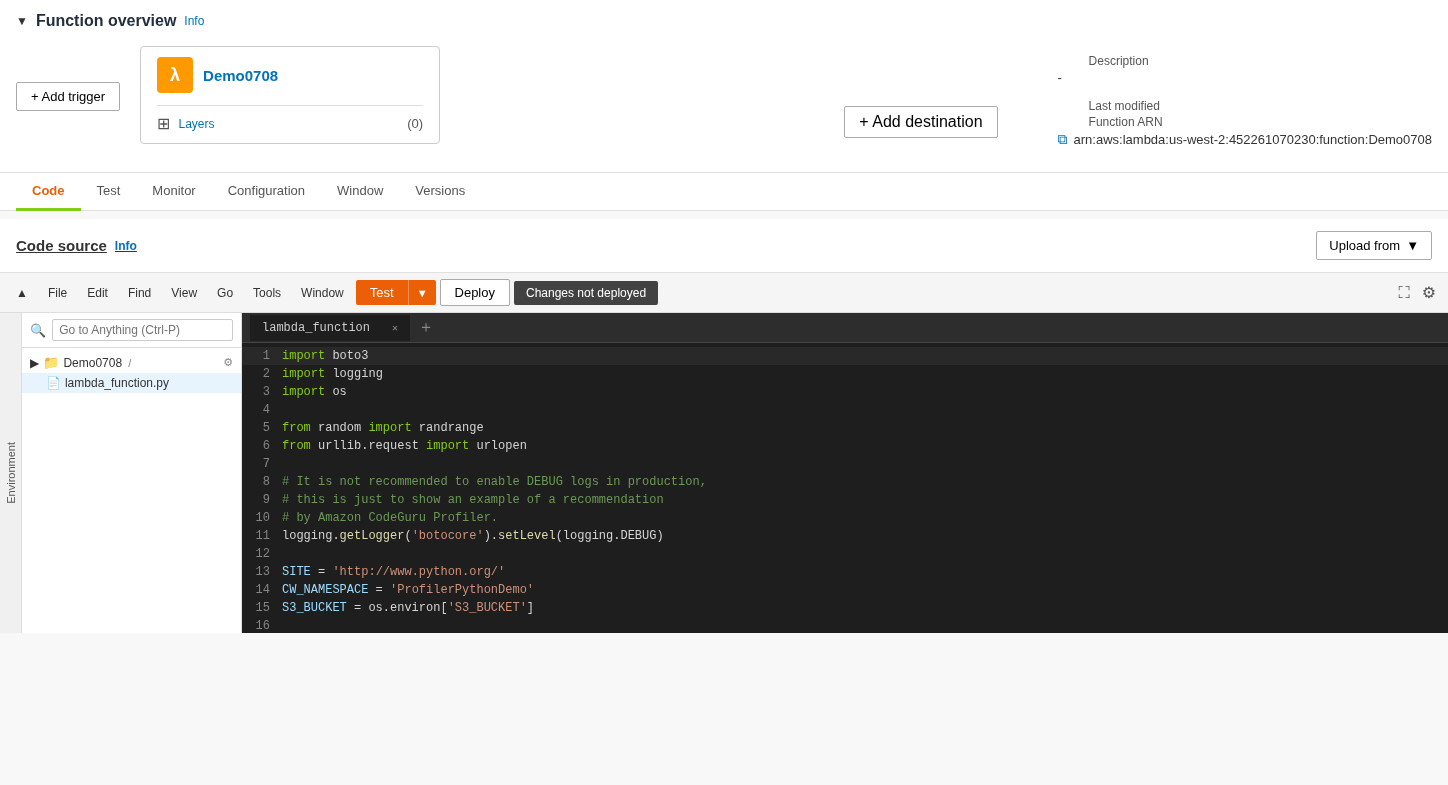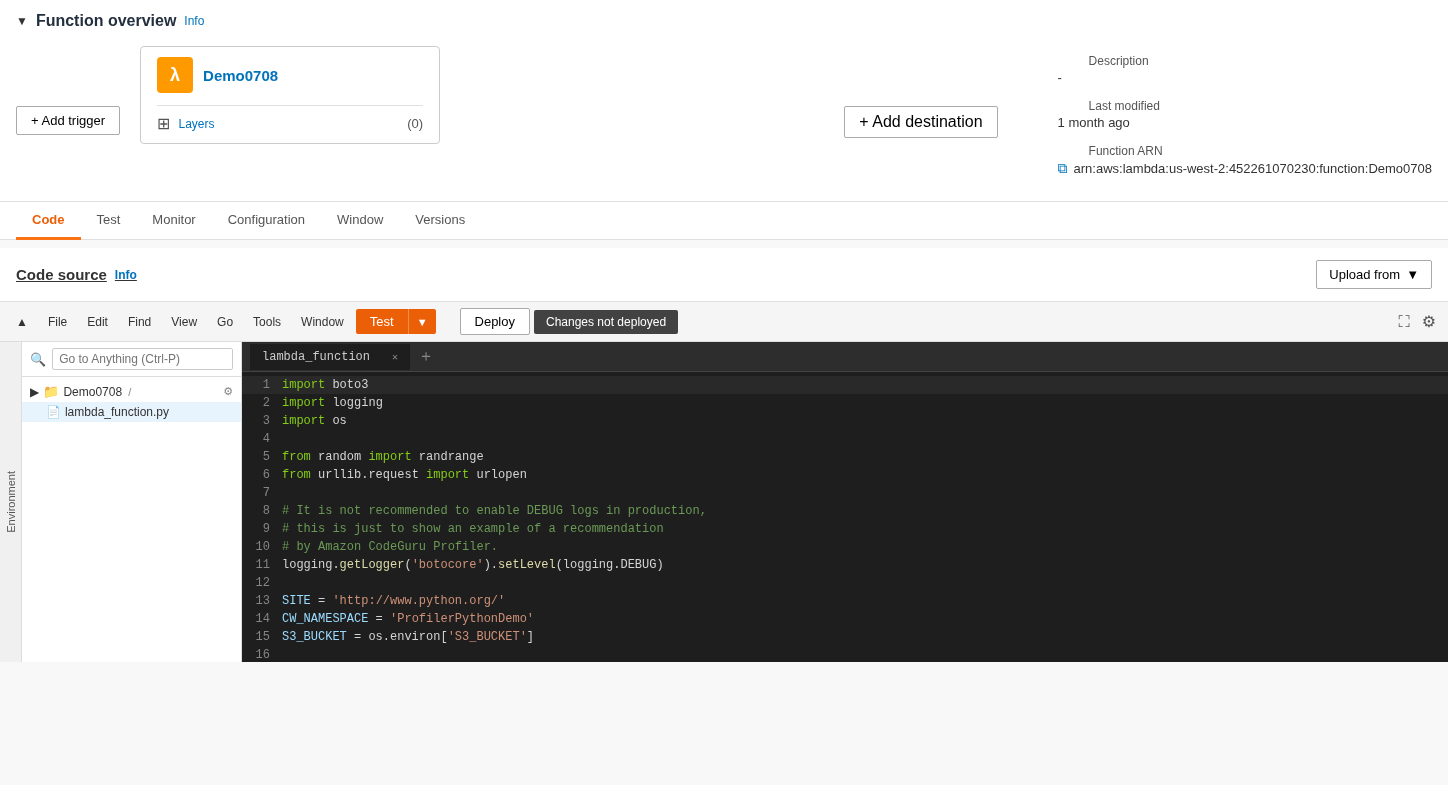--- a/index.html
+++ b/index.html
@@ -27,21 +27,21 @@
       gap: 20px;
     }
     .add-trigger-btn {
       border: 1px solid #aaa;
       background: #fff;
       padding: 6px 14px;
       cursor: pointer;
       font-size: 13px;
       border-radius: 2px;
       white-space: nowrap;
-      margin-top: 60px;
+      margin-top: 36px;
       text-align: right;
     }
     .function-box-container {
       display: flex;
       flex-direction: column;
       align-items: center;
     }
     .function-box {
       border: 1px solid #ccc;
       border-radius: 4px;
@@ -111,21 +111,21 @@
     .tab {
       padding: 10px 16px;
       cursor: pointer;
       font-size: 13px;
       color: #555;
       border-bottom: 3px solid transparent;
       margin-bottom: -1px;
     }
     .tab.active {
       color: #eb5f07;
-      border-bottom: 3px solid #f97316;
+      border-bottom: 3px solid #84cc16;
       font-weight: 600;
     }
 
     
     .code-source {
       background: #fff;
       margin-top: 8px;
     }
     .code-source-header {
       display: flex;
@@ -195,21 +195,20 @@
       font-size: 11px;
       border-radius: 0 2px 2px 0;
     }
     .deploy-btn {
       background: #fff;
       border: 1px solid #aaa;
       padding: 5px 14px;
       cursor: pointer;
       font-size: 13px;
       border-radius: 2px;
-      margin-left: 20px;
     }
     .changes-badge {
       background: #424242;
       color: #fff;
       padding: 5px 12px;
       border-radius: 2px;
       font-size: 12px;
     }
     .toolbar-spacer { flex: 1; }
     .fullscreen-btn, .settings-btn {
@@ -363,21 +362,20 @@
     </div>
 
     <div class="spacer"></div>
 
     <button class="add-destination-btn">+ Add destination</button>
 
     <div class="function-details">
       <div class="detail-label">Description</div>
       <div class="detail-value">-</div>
       <div class="detail-label">Last modified</div>
-      <div class="detail-value">1 month ago</div>
       <div class="detail-label">Function ARN</div>
       <div class="arn-row">
         <span class="copy-icon">⧉</span>
         <span class="detail-value" style="margin-bottom:0">arn:aws:lambda:us-west-2:452261070230:function:Demo0708</span>
       </div>
     </div>
   </div>
 </div>
 
 <div class="tabs-bar">

